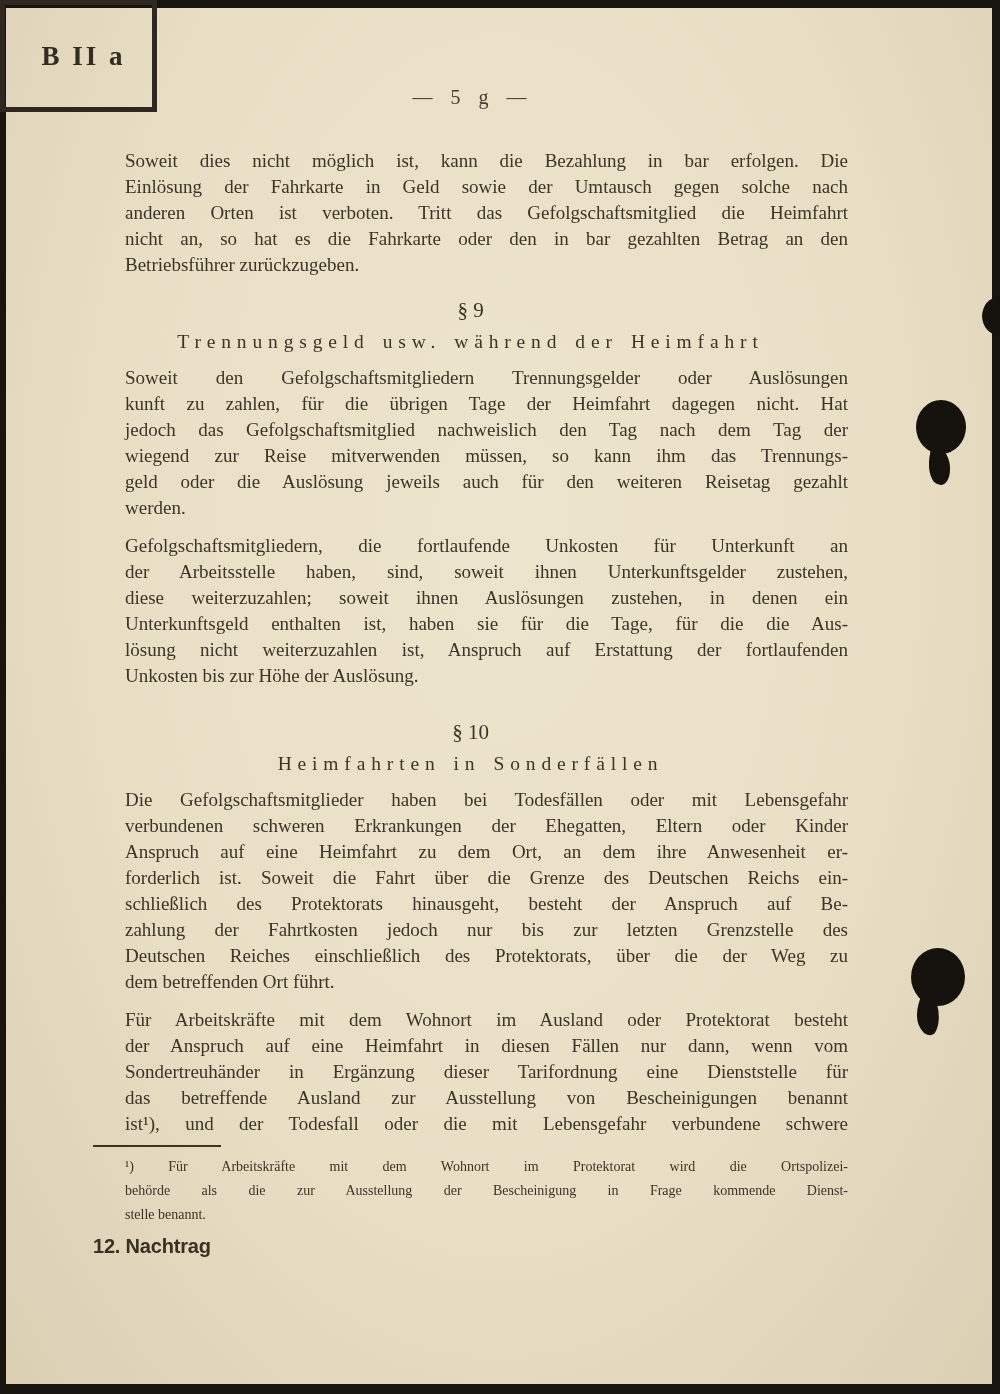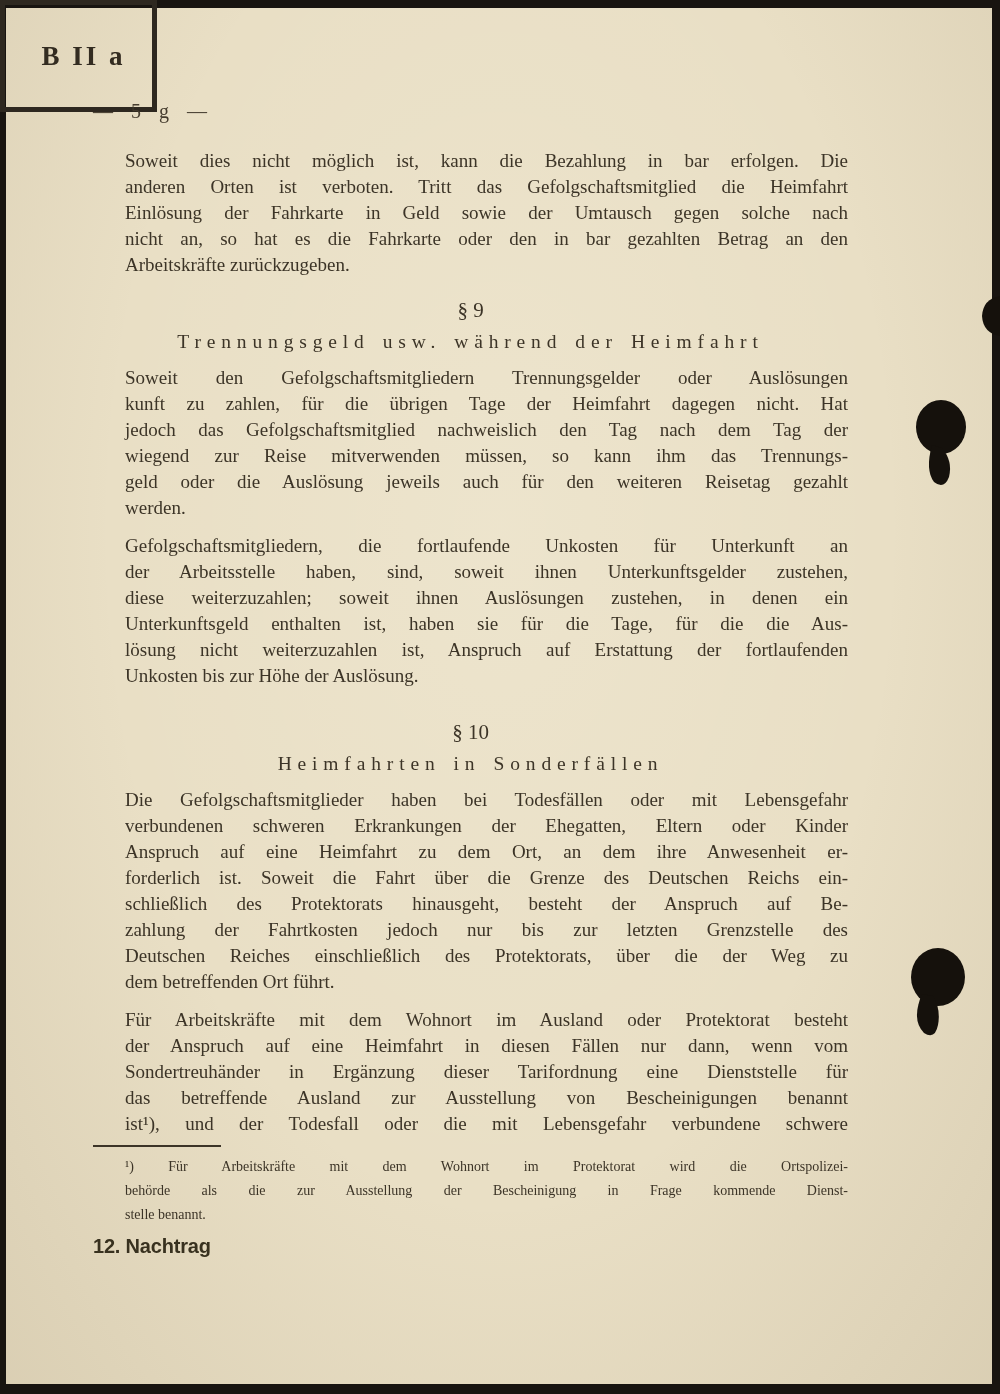--- a/index.html
+++ b/index.html
@@ -31,22 +31,22 @@
   .class-box{
     position:absolute;left:0;top:0;width:157px;height:112px;
     border:5px solid var(--rule);
     display:flex;align-items:center;justify-content:center;
     padding-left:10px;
   }
   .class-box span{
     font-weight:bold;font-size:27px;letter-spacing:3px;color:#332c21;
   }
   .page-number{
-    position:absolute;left:93px;top:100px;width:755px;
-    text-align:left;font-size:20px;letter-spacing:2px;word-spacing:9px;color:#463d2f;
+    position:absolute;left:93px;top:86px;width:755px;
+    text-align:center;font-size:20px;letter-spacing:2px;word-spacing:9px;color:#463d2f;
   }
   
   .content{position:absolute;left:93px;top:148px;width:755px;}
   .para{font-size:19px;line-height:26px;text-align:justify;}
   .ln{text-align:justify;text-align-last:justify;margin-left:32px;}
   .ln.last{text-align-last:left;}
   .sec{text-align:center;}
   .sec9{margin-top:19px;}
   .sec10{margin-top:30px;}
   .sec-num{font-size:21px;line-height:26px;}
@@ -84,24 +84,24 @@
   <div class="class-box">
     <span>B II a</span>
   </div>
 
   <div class="page-number">— 5 g —</div>
 
   <div class="content">
 
     <div class="para">
         <div class="ln">Soweit dies nicht möglich ist, kann die Bezahlung in bar erfolgen. Die</div>
+        <div class="ln">Einlösung der Fahrkarte in Geld sowie der Umtausch gegen solche nach</div>
         <div class="ln">anderen Orten ist verboten. Tritt das Gefolgschaftsmitglied die Heimfahrt</div>
-        <div class="ln">Einlösung der Fahrkarte in Geld sowie der Umtausch gegen solche nach</div>
         <div class="ln">nicht an, so hat es die Fahrkarte oder den in bar gezahlten Betrag an den</div>
-        <div class="ln last">Arbeitskräfte zurückzugeben.</div>
+        <div class="ln last">Betriebsführer zurückzugeben.</div>
       </div>
 
     <section class="sec sec9">
       <div class="sec-num">§ 9</div>
       <div class="sec-title">Trennungsgeld usw. während der Heimfahrt</div>
       <div class="para">
           <div class="ln">Soweit den Gefolgschaftsmitgliedern Trennungsgelder oder Auslösungen</div>
           <div class="ln">kunft zu zahlen, für die übrigen Tage der Heimfahrt dagegen nicht. Hat</div>
           <div class="ln">jedoch das Gefolgschaftsmitglied nachweislich den Tag nach dem Tag der</div>
           <div class="ln">wiegend zur Reise mitverwenden müssen, so kann ihm das Trennungs-</div>

